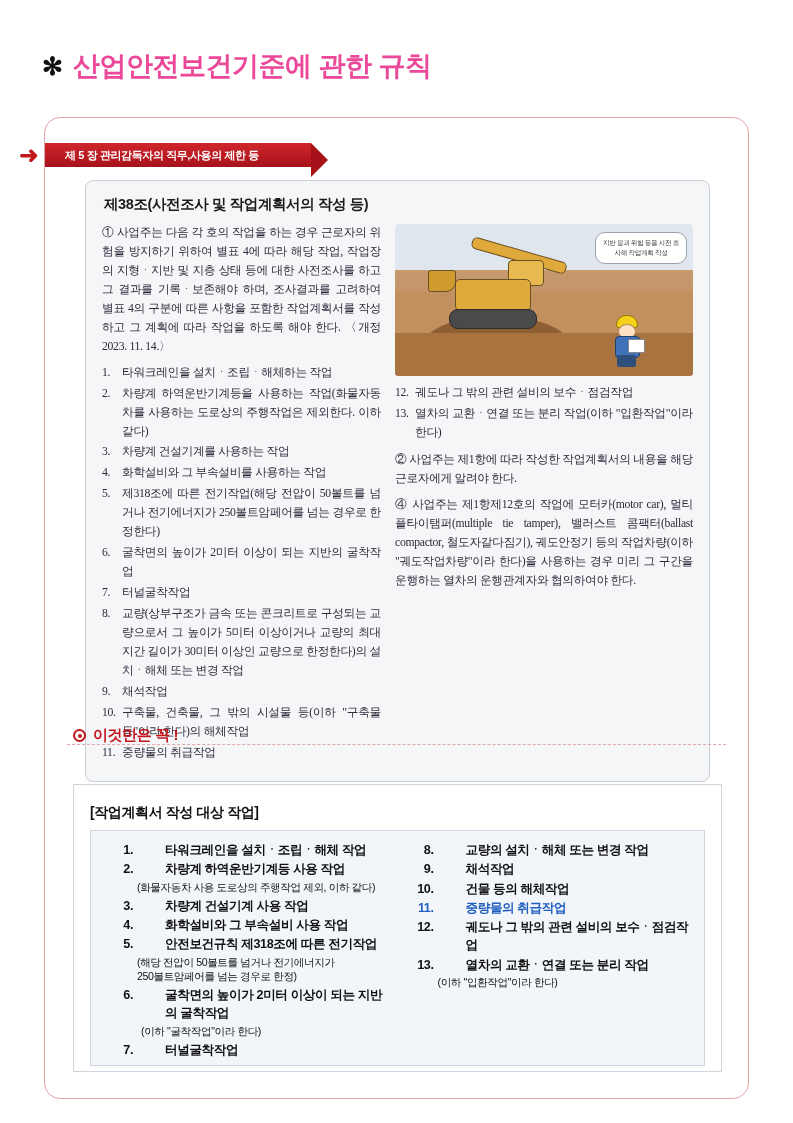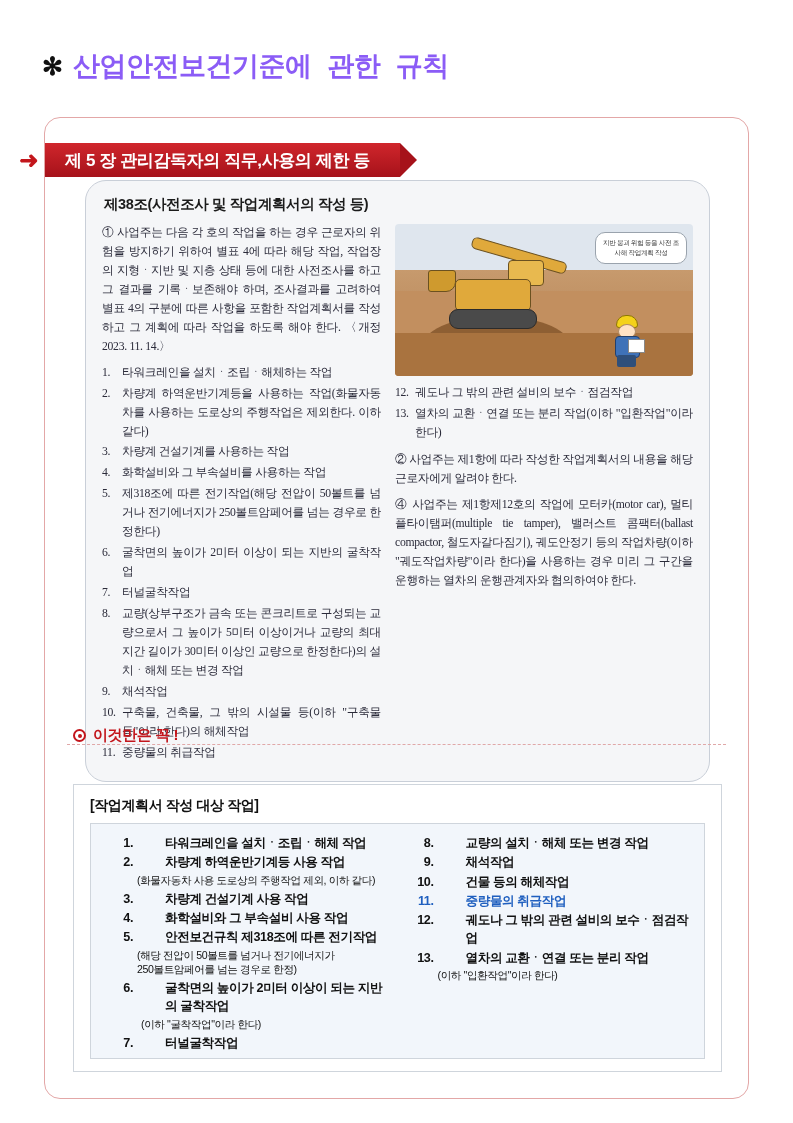--- a/index.html
+++ b/index.html
@@ -26,22 +26,21 @@
   .title-star {
     font-size: 25px;
     color: #111111;
     line-height: 1;
     font-weight: bold;
   }
   .page-title {
     font-size: 27px;
     font-weight: bold;
     letter-spacing: -0.5px;
-    color: #8b5cf6;
-    font-family: Liberation Mono, monospace;
+    color: #ec4899;
   }
 
   
   .outer-card {
     position: absolute;
     left: 44px;
     top: 117px;
     width: 705px;
     height: 982px;
     border: 1px solid #e3a7a7;
@@ -62,49 +61,49 @@
     color: #c3161c;
     font-size: 23px;
     font-weight: bold;
     line-height: 1;
     margin-right: 4px;
     width: 24px;
     text-align: center;
   }
   .ribbon {
     position: relative;
-    height: 34px;
+    height: 24px;
     background: linear-gradient(180deg, #d0262c 0%, #a6121a 100%);
     color: #ffffff;
-    font-size: 17px;
+    font-size: 11px;
     font-weight: bold;
     display: flex;
     align-items: center;
-    padding: 0 30px 0 20px;
+    padding: 0 52px 0 20px;
     letter-spacing: -0.4px;
     box-sizing: border-box;
   }
   .ribbon::after {
     content: "";
     position: absolute;
     right: -17px;
     top: 0;
     border-top: 17px solid transparent;
     border-bottom: 17px solid transparent;
     border-left: 17px solid #a6121a;
   }
 
   
   .law-panel {
     position: absolute;
     left: 40px;
     top: 62px;
     width: 625px;
     border: 1px solid #c9cfd8;
-    border-radius: 21px;
+    border-radius: 8px;
     background: #f5f6f8;
     box-sizing: border-box;
     padding: 14px 16px 16px 16px;
   }
   .law-heading {
     font-size: 14.5px;
     font-weight: bold;
     color: #1b1b1b;
     letter-spacing: -0.4px;
     margin-bottom: 10px;
@@ -316,21 +315,21 @@
 
   .must-box {
     position: absolute;
     left: 28px;
     top: 666px;
     width: 649px;
     height: 288px;
     border: 1px solid #cfd5dc;
     background: #ffffff;
     box-sizing: border-box;
-    padding: 12px 16px 10px 16px;
+    padding: 19px 16px 10px 16px;
   }
   .must-box-title {
     font-size: 14px;
     font-weight: bold;
     color: #111;
     letter-spacing: -0.4px;
     margin-bottom: 8px;
   }
   .must-inner {
     border: 1px solid #cfd5dc;

